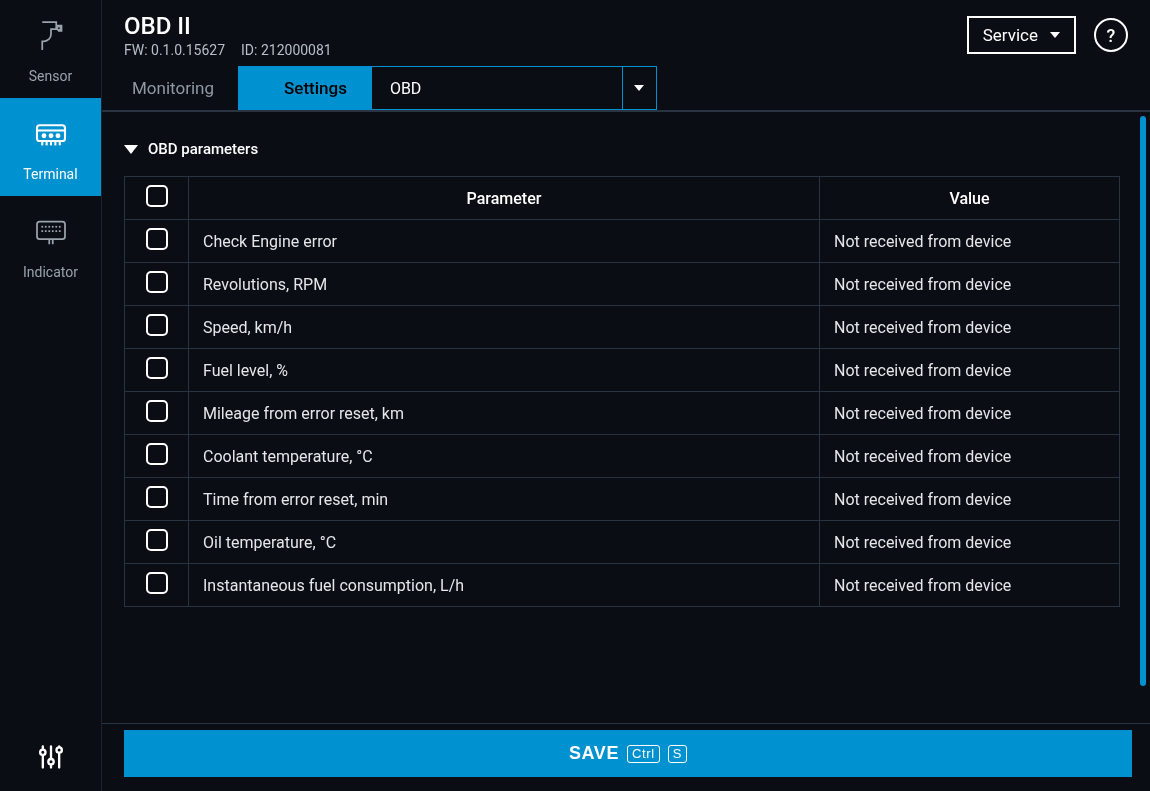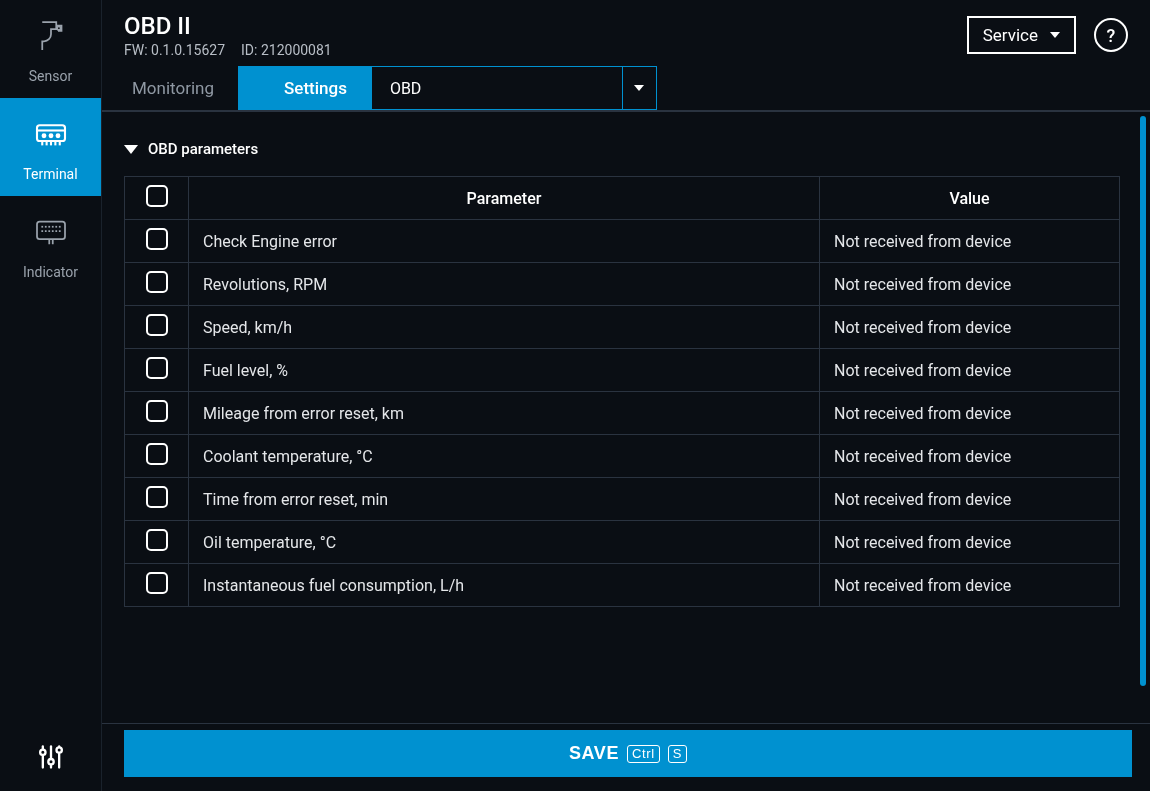--- a/index.html
+++ b/index.html
@@ -77,21 +77,21 @@
     width: 34px; height: 34px; border: 2px solid #fff; border-radius: 50%;
     display: flex; align-items: center; justify-content: center;
     color: #fff; font-size: 18px; cursor: pointer; font-weight: 500;
   }
 
   .tabbar { display: flex; align-items: stretch; border-bottom: 2px solid #2a3340; padding-left: 6px; }
   .tab {
     padding: 12px 24px; font-size: 17px; color: #8f98a3; cursor: pointer;
     display:flex; align-items:center;
   }
-  .tab.active { background: #0091d0; color: #ffffff; font-weight: 500; padding-left: 46px; }
+  .tab.active { background: #0091d0; color: #000000; font-weight: 500; padding-left: 46px; }
   .tab-select {
     display: flex; align-items: stretch; border: 1px solid #0091d0;
   }
   .tab-select-main { padding: 0 18px; display:flex;align-items:center; font-size: 16px; color:#fff; min-width: 250px; cursor:pointer;}
   .tab-select-caret { width: 34px; border-left: 1px solid #0091d0; display:flex;align-items:center;justify-content:center; cursor:pointer;}
   .tab-select-caret .tri { width:0;height:0;border-left:5px solid transparent;border-right:5px solid transparent;border-top:6px solid #fff;}
 
   .content-wrap { flex:1; position:relative; overflow:hidden; }
   .content {
     position:absolute; inset:0 12px 0 0;

